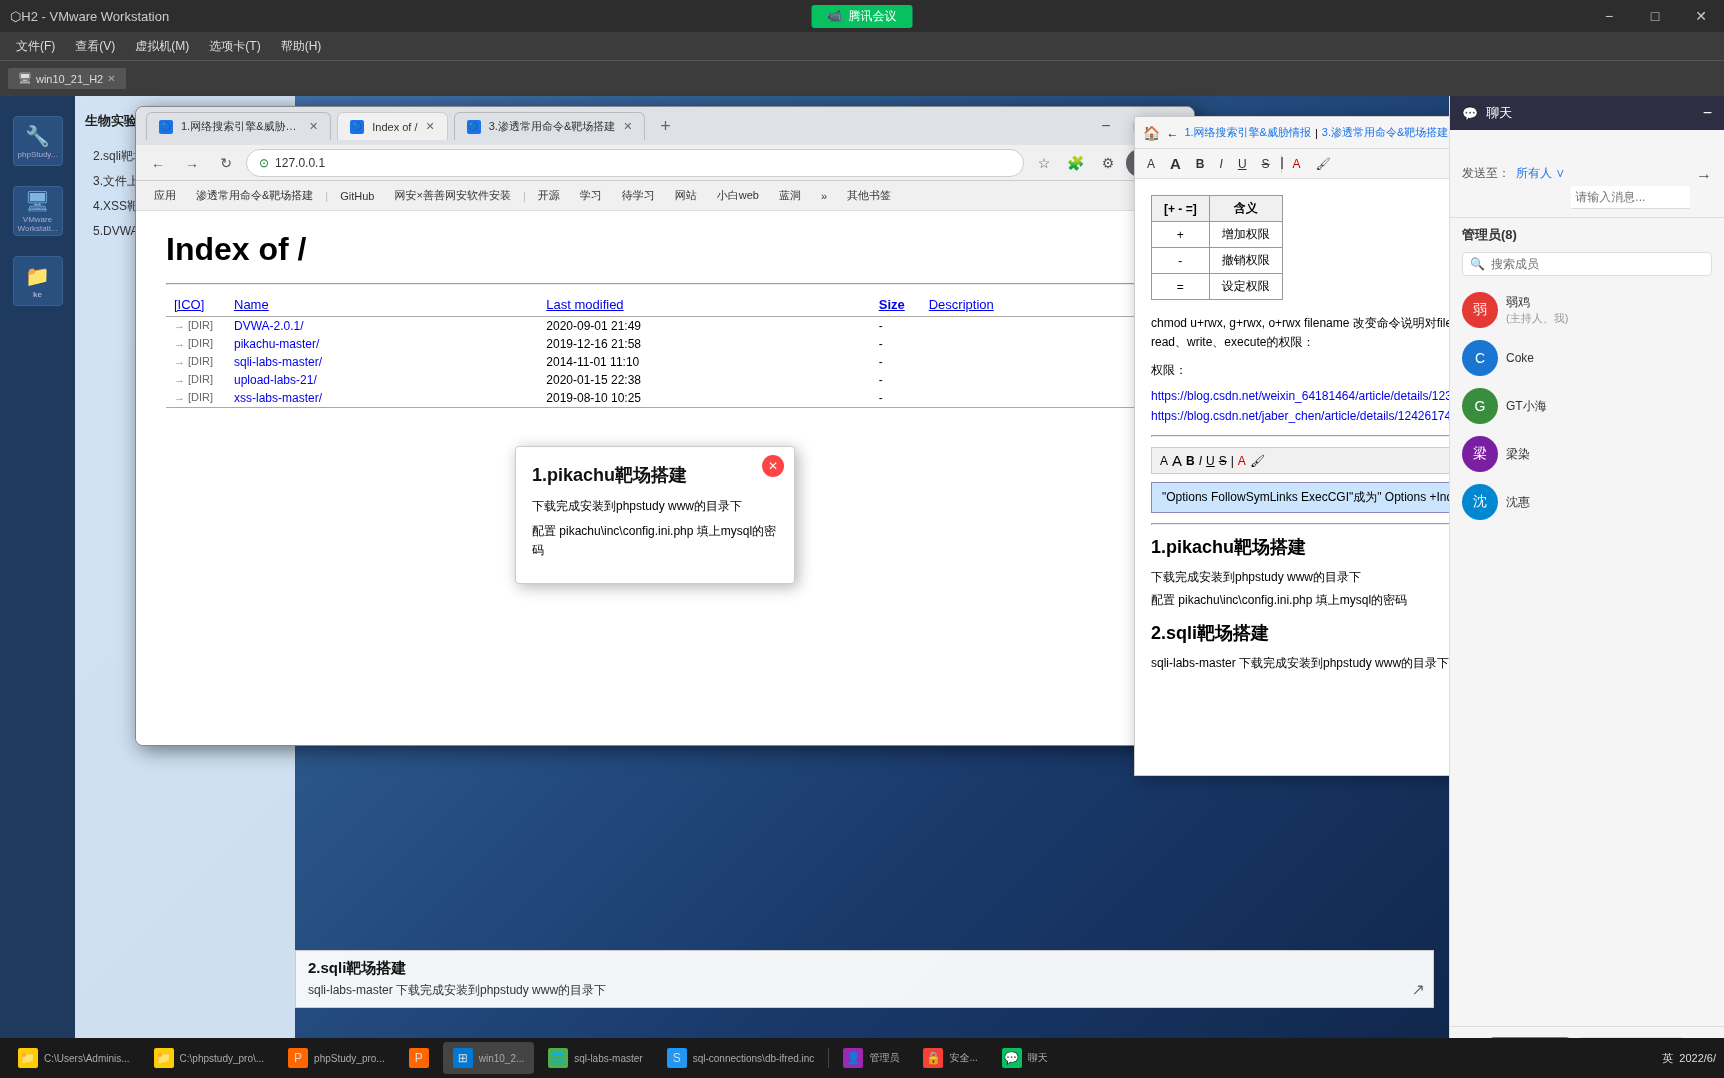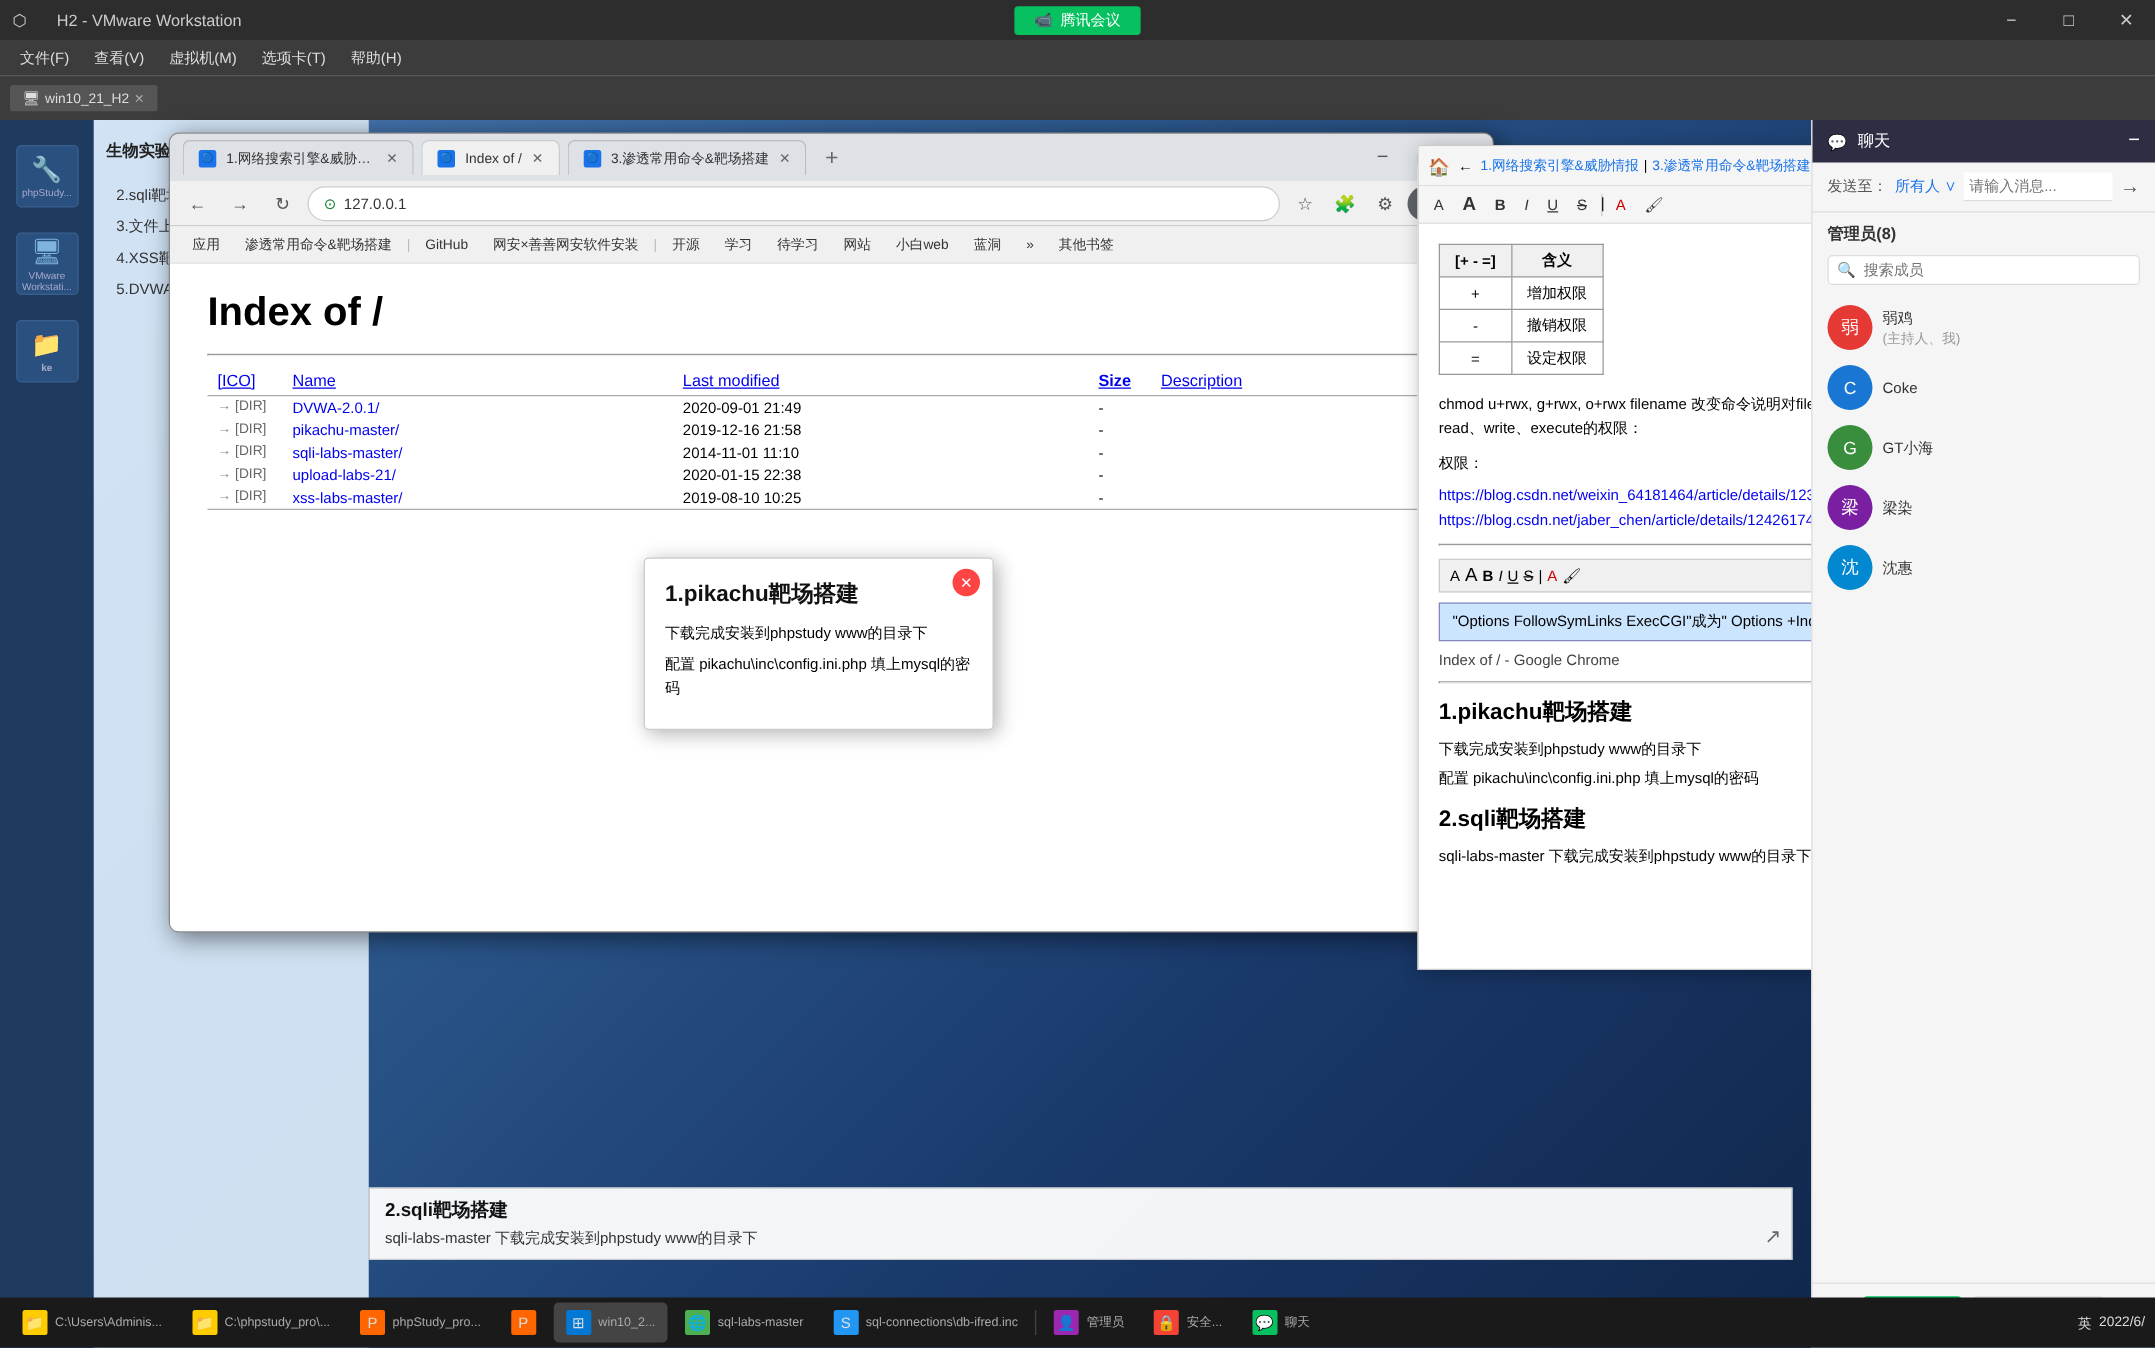--- a/index.html
+++ b/index.html
@@ -8,21 +8,21 @@
     
     .vmware-titlebar {
       background: #2d2d2d;
       height: 32px;
       display: flex;
       align-items: center;
       padding: 0 10px;
       color: #ccc;
       font-size: 13px;
     }
-    .vmware-titlebar .title { margin-left: 24px; text-align: center; }
+    .vmware-titlebar .title { margin-left: 0; text-align: center; }
     .vmware-titlebar .tencent-meeting {
       position: absolute;
       left: 50%;
       transform: translateX(-50%);
       background: #07c160;
       color: white;
       padding: 3px 16px;
       border-radius: 3px;
       font-size: 12px;
       display: flex;
@@ -324,20 +324,21 @@
     .dir-sep-row td { padding: 0; }
     .dir-sep { border: none; border-top: 1px solid #aaa; width: 100%; }
     .chat-input {
       border: none;
       outline: none;
       width: 100%;
       padding: 4px;
       font-size: 12px;
       color: #999;
       border-bottom: 1px solid #ddd;
+      margin-top: 48px;
     }
     .member-item {
       display: flex;
       align-items: center;
       gap: 8px;
       padding: 6px 0;
     }
     .member-avatar {
       width: 36px;
       height: 36px;
@@ -715,21 +716,20 @@
           <span style="text-decoration:underline;">U</span>
           <span style="text-decoration:line-through;">S</span>
           <span>|</span>
           <span style="color:#cc0000;">A</span>
           <span>🖌</span>
         </div>
 
         <div style="background:#cce5ff;border:1px solid #88b;padding:6px 10px;font-size:12px;margin-bottom:8px;">
           <span>"Options FollowSymLinks ExecCGI"成为" Options +Indexes +FollowSymLinks +ExecCGI",</span>
         </div>
-        <div style="font-size:12px;color:#444;margin-bottom:6px;">Index of / - Google Chrome</div>
 
         <hr style="margin:10px 0;">
 
         <h2 style="font-size:18px;font-weight:bold;margin-bottom:10px;">1.pikachu靶场搭建</h2>
         <p style="font-size:12px;margin-bottom:6px;">下载完成安装到phpstudy www的目录下</p>
         <p style="font-size:12px;margin-bottom:12px;">配置 pikachu\inc\config.ini.php  填上mysql的密码</p>
 
         <h2 style="font-size:18px;font-weight:bold;margin-bottom:10px;">2.sqli靶场搭建</h2>
         <p style="font-size:12px;">sqli-labs-master  下载完成安装到phpstudy www的目录下</p>
       </div>

